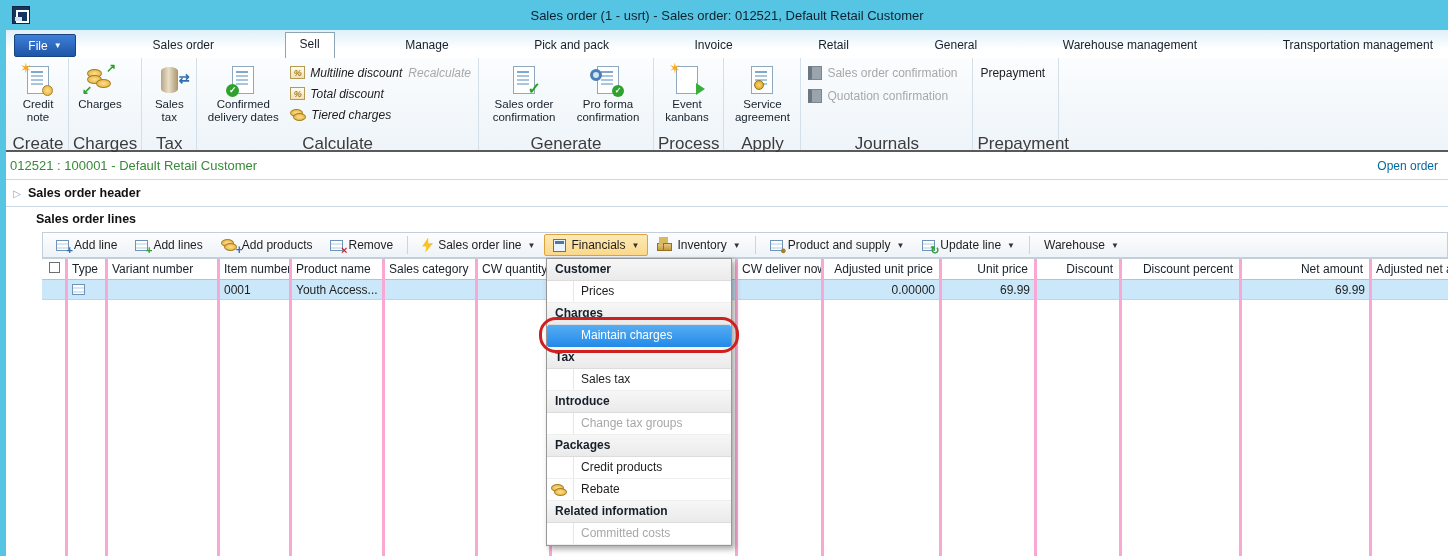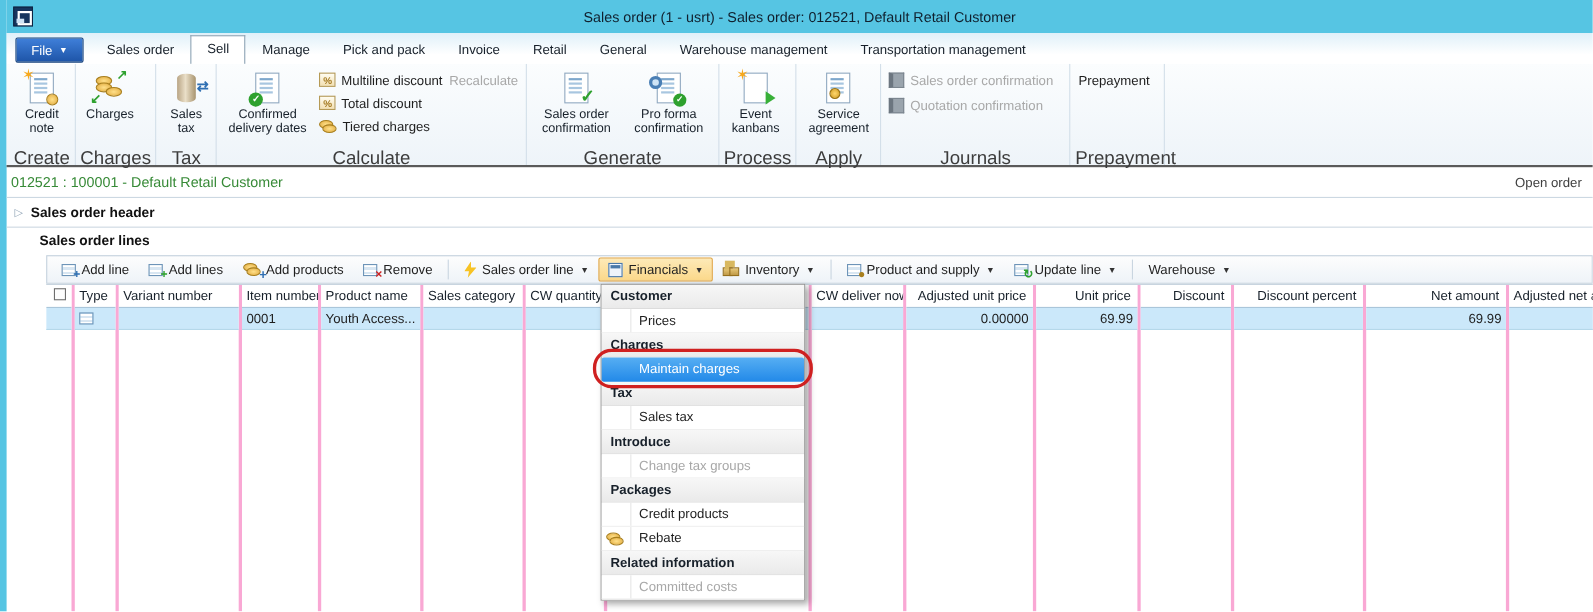--- a/index.html
+++ b/index.html
@@ -8,21 +8,21 @@
   .window { position:relative; width:1448px; height:556px; border-left:6px solid #56c5e3; background:#fff; }
 
   
   .titlebar { height:30px; background:#56c5e3; display:flex; align-items:center; position:relative; }
   .app-icon { width:18px; height:18px; margin-left:6px; background:#16355e; border:1px solid #0d2442; position:relative; }
   .app-icon::before { content:""; position:absolute; left:3px; top:3px; width:9px; height:9px; border:2px solid #fff; }
   .app-icon::after { content:""; position:absolute; left:2px; bottom:2px; width:7px; height:4px; background:#cfe3f5; }
   .title-text { position:absolute; left:0; right:0; text-align:center; font-size:13px; color:#10202e; }
 
   
-  .tabstrip { height:28px; background:linear-gradient(#dff0f9, #ffffff 70%); display:flex; align-items:flex-end; position:relative; }
+  .tabstrip { height:28px; background:linear-gradient(#dff0f9, #ffffff 70%); display:flex; align-items:flex-end; position:relative;justify-content:space-between; }
   .file-btn { margin:2px 6px 1px 8px; height:23px; width:62px; border-radius:2px;
     background:linear-gradient(#3f7fd9,#1e55a8); border:1px solid #17447f; color:#fff;
     display:flex; align-items:center; justify-content:center; gap:6px; font-size:12px; }
   .file-caret { font-size:8px; color:#fff; }
   .tab { padding:5px 15px 6px 15px; color:#17202a; cursor:default; }
   .tab.active { background:#fff; border:1px solid #8da4b5; border-bottom:none; padding:4px 14px 7px 14px; }
 
   
   .ribbon { height:92px; background:linear-gradient(#fbfdfe,#eef4f9); display:flex; align-items:stretch; padding-left:2px; }
   .rgroup { display:flex; flex-direction:column; border-right:1px solid #d3dfe9; padding:2px 4px 0 4px; }
@@ -58,21 +58,21 @@
   .minicoins { width:16px; height:12px; position:relative; }
   .minicoins::before,.minicoins::after { content:""; position:absolute; width:11px; height:6px; border-radius:50%; background:radial-gradient(#ffe08a,#e0a93c); border:1px solid #a87f1e; }
   .minicoins::before { left:0; top:0; } .minicoins::after { left:3px; top:4px; }
 
   
   .ribbon-edge { height:2px; background:#5a5a5a; }
 
   
   .orderbar { height:28px; display:flex; align-items:center; padding:0 10px 0 4px; border-bottom:1px solid #ccd8e2; }
   .order-ref { color:#378a37; font-size:13px; }
-  .order-status { margin-left:auto; color:#404040; font-size:12px; }
+  .order-status { margin-left:auto; color:#0369a1; font-size:12px; }
   .soh { height:27px; display:flex; align-items:center; border-bottom:1px solid #ccd8e2; }
   .expander { color:#8fa3b5; font-size:10px; width:22px; text-align:center; }
   .soh b, .sol b { font-size:12.5px; color:#111; }
   .sol { height:24px; display:flex; align-items:center; padding-left:30px; }
 
   
   .lines-toolbar { position:absolute; left:36px; right:0; top:232px; height:26px;
     background:linear-gradient(#fdfdfd,#eef3f8); border:1px solid #c3d0dc; display:flex; align-items:center; padding-left:4px; }
   .tbtn { display:flex; align-items:center; gap:5px; padding:0 9px; height:22px; border-radius:2px; white-space:nowrap; }
   .tbtn .caret { font-size:8px; color:#333; margin-left:1px; }
@@ -189,21 +189,21 @@
       <div class="rgroup-content">
         <div class="rbtn" style="width:84px">
           <span class="ricon">
             <span class="doc">
                 <i></i>
                 <span class="b-checkc">✓</span>
               </span>
           </span>
           <span class="rlbl">Confirmed delivery dates</span>
         </div>
-        <div style="display:flex;flex-direction:column;justify-content:space-between;padding-top:2px;">
+        <div style="display:flex;flex-direction:column;justify-content:space-between;padding-top:2px;font-style:italic;">
           <div style="display:flex;align-items:center;">
             <div class="rsmall">
               <span class="pct"></span>
               <span>Multiline discount</span>
             </div>
             <div class="rsmall dis">
               <span>Recalculate</span>
             </div>
           </div>
           <div class="rsmall">

